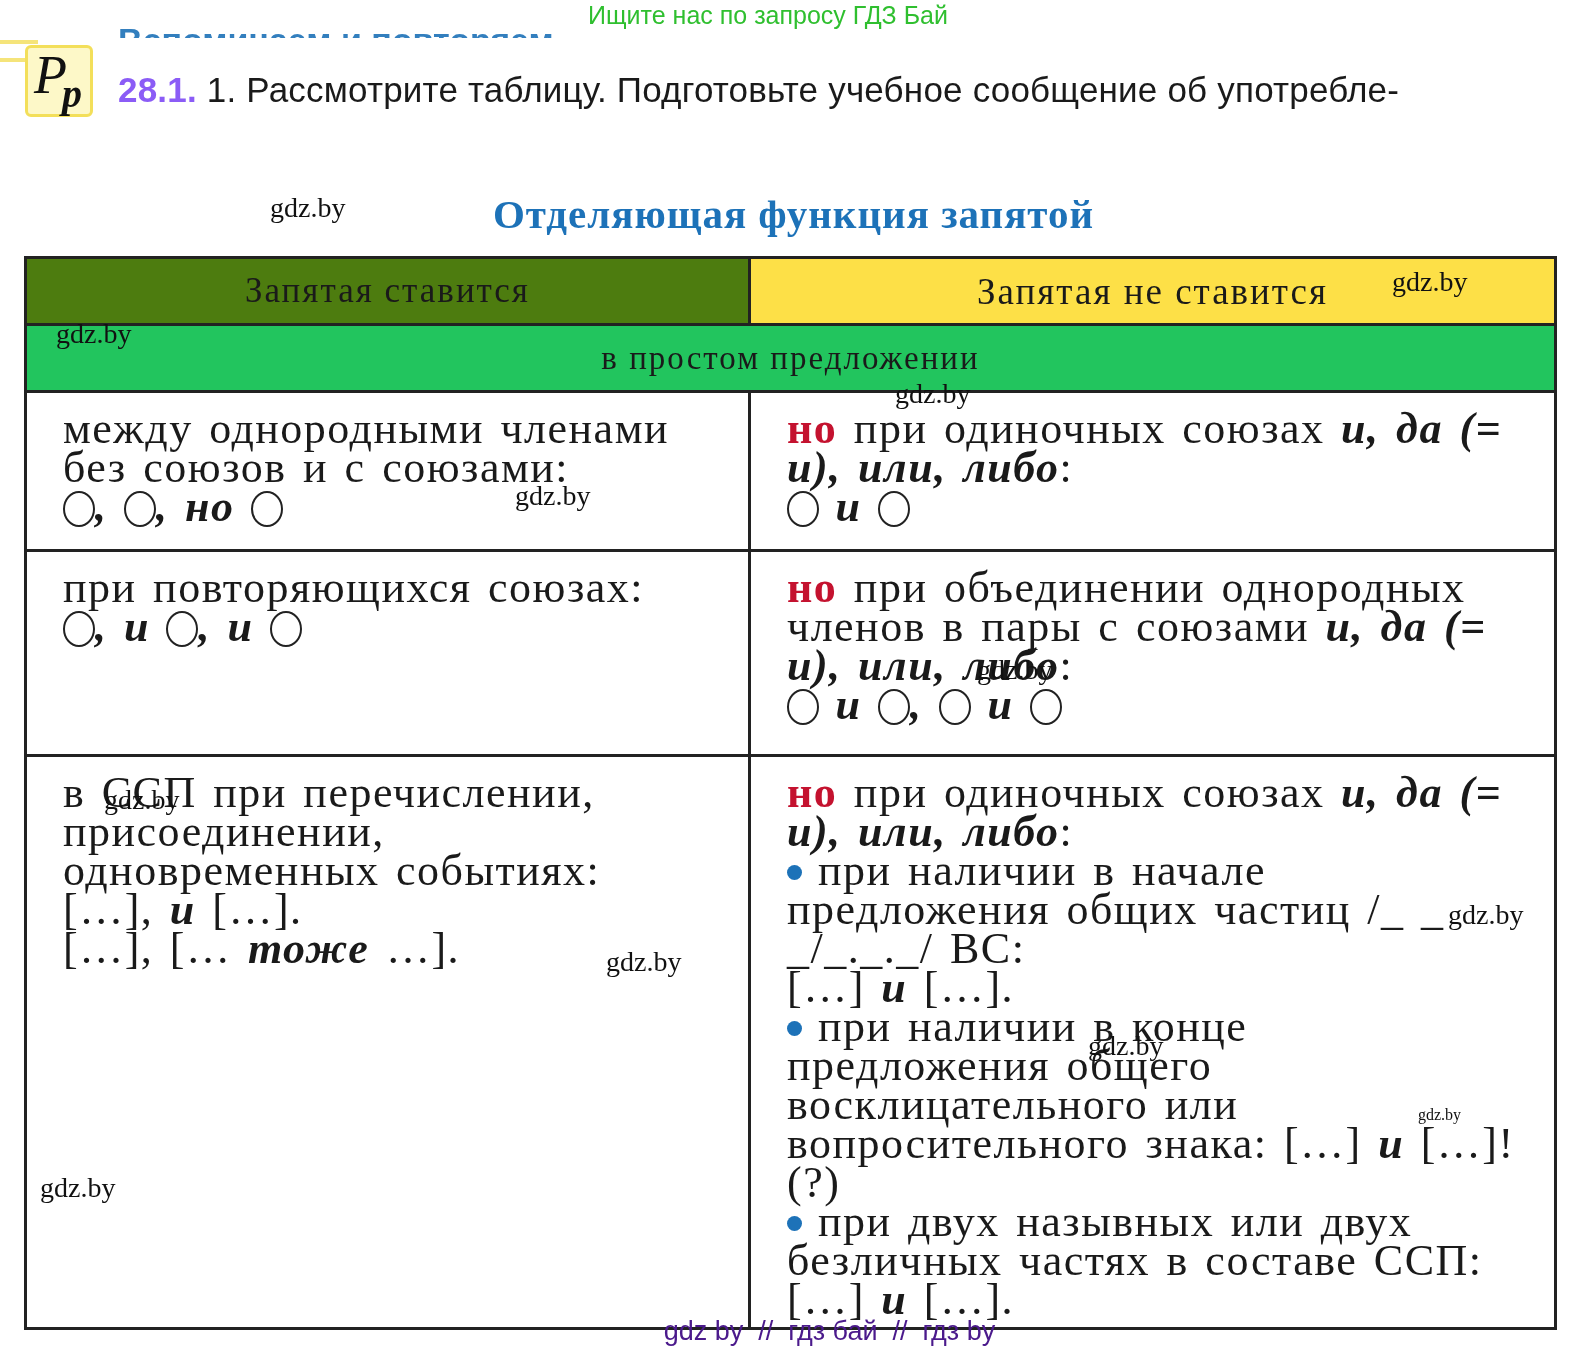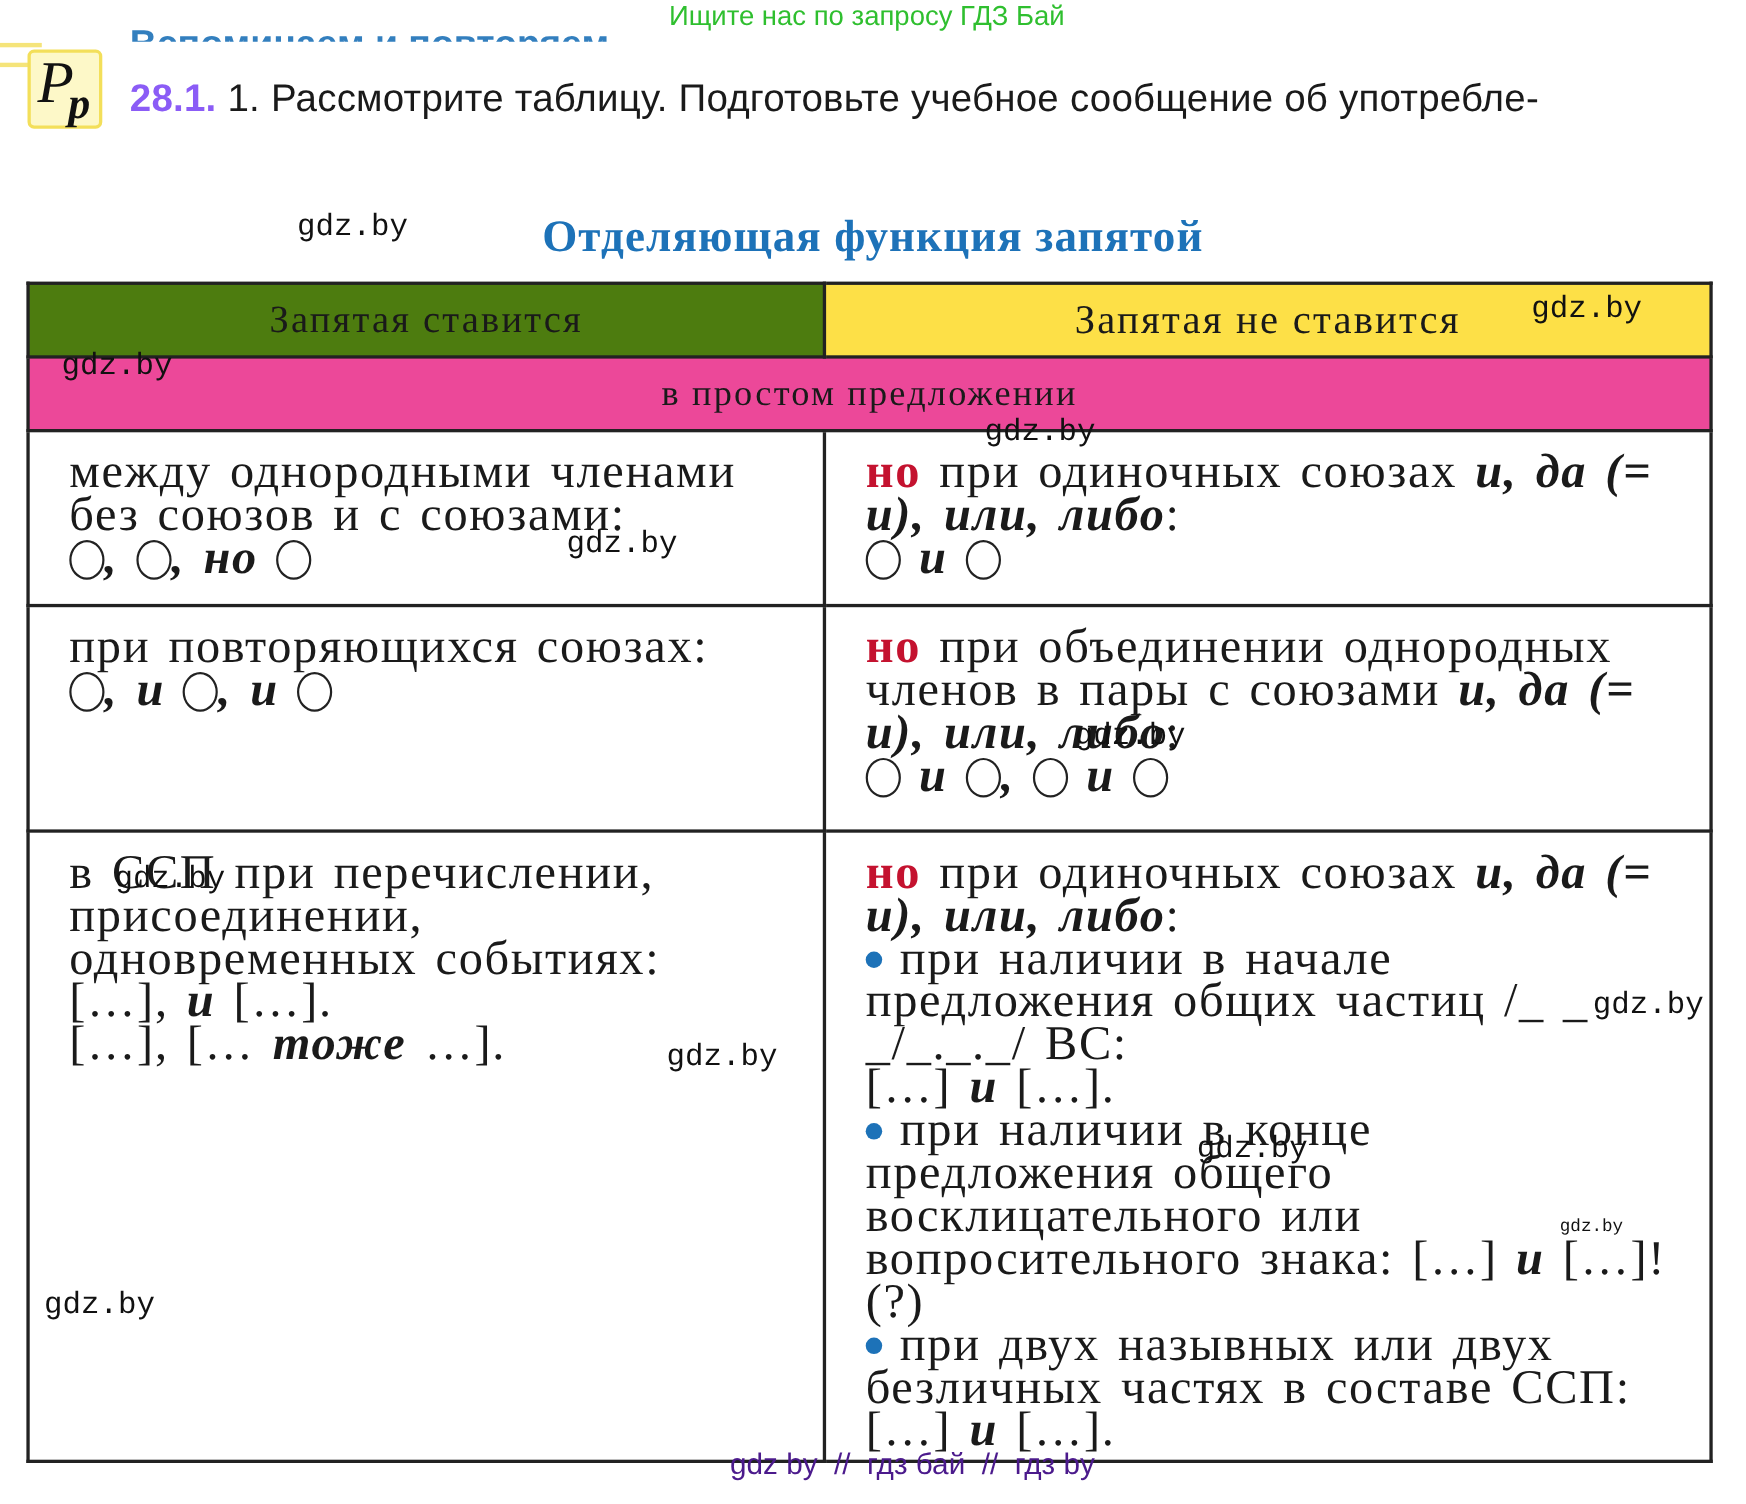--- a/index.html
+++ b/index.html
@@ -1,37 +1,37 @@
 <!DOCTYPE html>
 <html><head>
 <meta charset="utf-8">
 <style>
   html, body { margin:0; padding:0; background:#ffffff; }
   body { width:1587px; height:1367px; position:relative; overflow:hidden; font-family:"Liberation Serif", serif; color:#1a1a1a; }
   .abs { position:absolute; }
   .sans { font-family:"Liberation Sans", sans-serif; }
-  .top-banner { left:0; width:1536px; top:0; text-align:center; color:#2fbf2f; font-size:25px; line-height:30px;padding-left:20px; }
+  .top-banner { left:0; width:1536px; top:0; text-align:center; color:#2fbf2f; font-size:25px; line-height:30px; }
   .cut-heading { left:118px; top:8px; width:560px; height:30px; overflow:hidden; color:#1d72b8; font-size:34px; font-weight:bold; line-height:64px; opacity:0.9; }
   .cut-bar { left:0; top:30px; width:98px; height:5px; }
   .cut-bar span { display:inline-block; width:38px; height:4px; background:#f5e47a; margin-right:18px; }
   .icon-box { left:25px; top:45px; width:68px; height:72px; border:3px solid #f3df5a; border-radius:6px; background:#fdf8c8; box-sizing:border-box; }
   .icon-box .P { position:absolute; left:6px; top:-4px; font-family:"Liberation Serif", serif; font-style:italic; font-size:54px; color:#111; }
   .icon-box .p { position:absolute; left:34px; top:22px; font-family:"Liberation Serif", serif; font-style:italic; font-weight:bold; font-size:40px; color:#111; }
   .task { left:25px; top:64px; width:1530px; font-size:35px; line-height:52px; color:#1a1a1a; }
   .task .num { color:#8b5cf6; font-weight:bold; }
   .task .l1 { padding-left:93px; display:block; white-space:nowrap; letter-spacing:0.2px; }
   .task .l2 { display:block; white-space:nowrap; word-spacing:8px; }
   .table-title { left:0; width:1587px; top:190px; text-align:center; color:#1d72b8; font-weight:bold; font-size:41px; letter-spacing:1px; padding-left:0px; }
   .table-title span { position:relative; left:0px; }
-  .wm { color:#111; font-family:Liberation Mono, monospace; font-size:28px; }
+  .wm { color:#111; font-family:Liberation Serif, serif; font-size:28px; }
   table.rules { position:absolute; left:24px; top:256px; width:1530px; border-collapse:collapse; table-layout:fixed; }
   table.rules td { border:3px solid #222; vertical-align:top; padding:0; }
   .hdr-l { background:#4d7c0f; height:64px; text-align:center; font-size:35px; letter-spacing:2px; vertical-align:middle !important; }
   .hdr-r { background:#fde047; height:64px; text-align:center; font-size:37px; letter-spacing:2px; vertical-align:middle !important; }
-  .sect { background:#ec4899; height:64px; text-align:center; font-size:33px; letter-spacing:2px; vertical-align:middle !important; }
+  .sect { background:#22c55e; height:64px; text-align:center; font-size:33px; letter-spacing:2px; vertical-align:middle !important; }
   .cell { font-size:44px; line-height:39px; padding:16px 30px 8px 36px !important; letter-spacing:1.5px; word-spacing:4px; }
   .red { color:#c4122f; font-weight:bold; }
   .bi { font-weight:bold; font-style:italic; }
   .circ { display:inline-block; width:32px; height:36px; border:2px solid #222; border-radius:50%; vertical-align:-6px; box-sizing:border-box; }
   .dot { display:inline-block; width:15px; height:15px; border-radius:50%; background:#1d72b8; vertical-align:5px; margin-right:16px; }
   .footer { left:0; width:1587px; top:1316px; text-align:center; color:#4b1a8c; font-size:27px; font-family:"Liberation Sans", sans-serif; white-space:pre;margin-left:36px; }
 </style>
 </head>
 <body>
 

